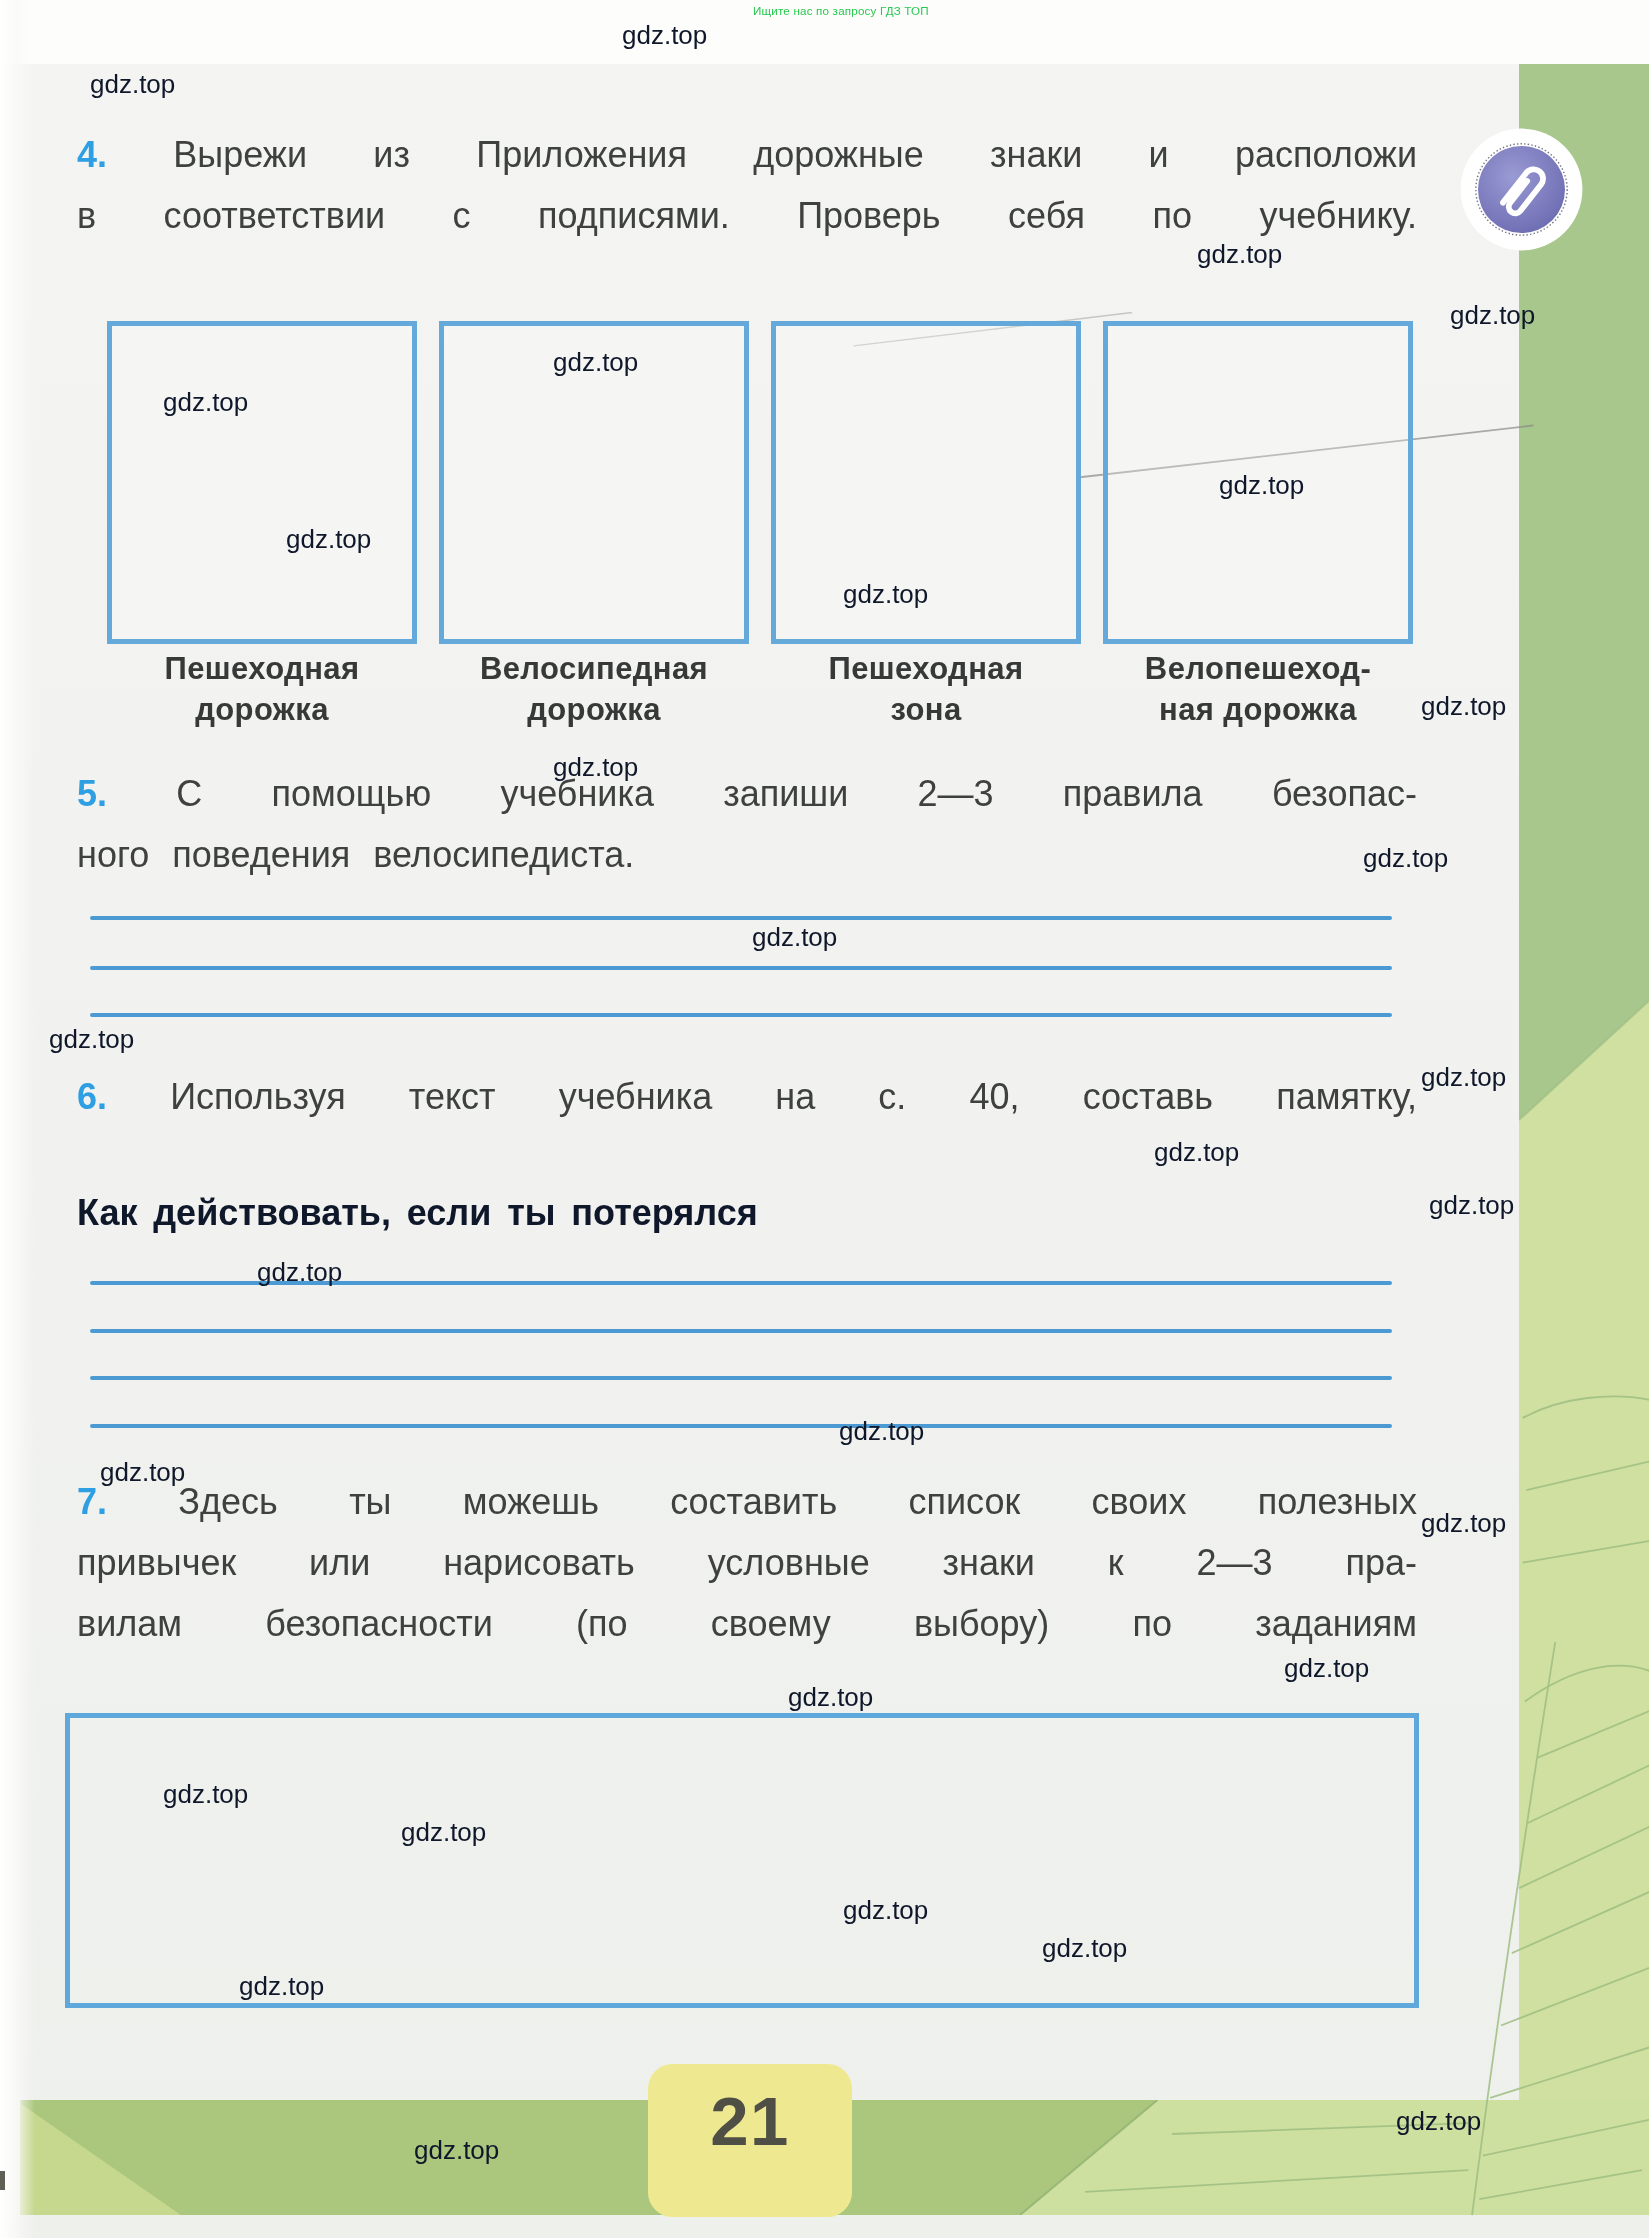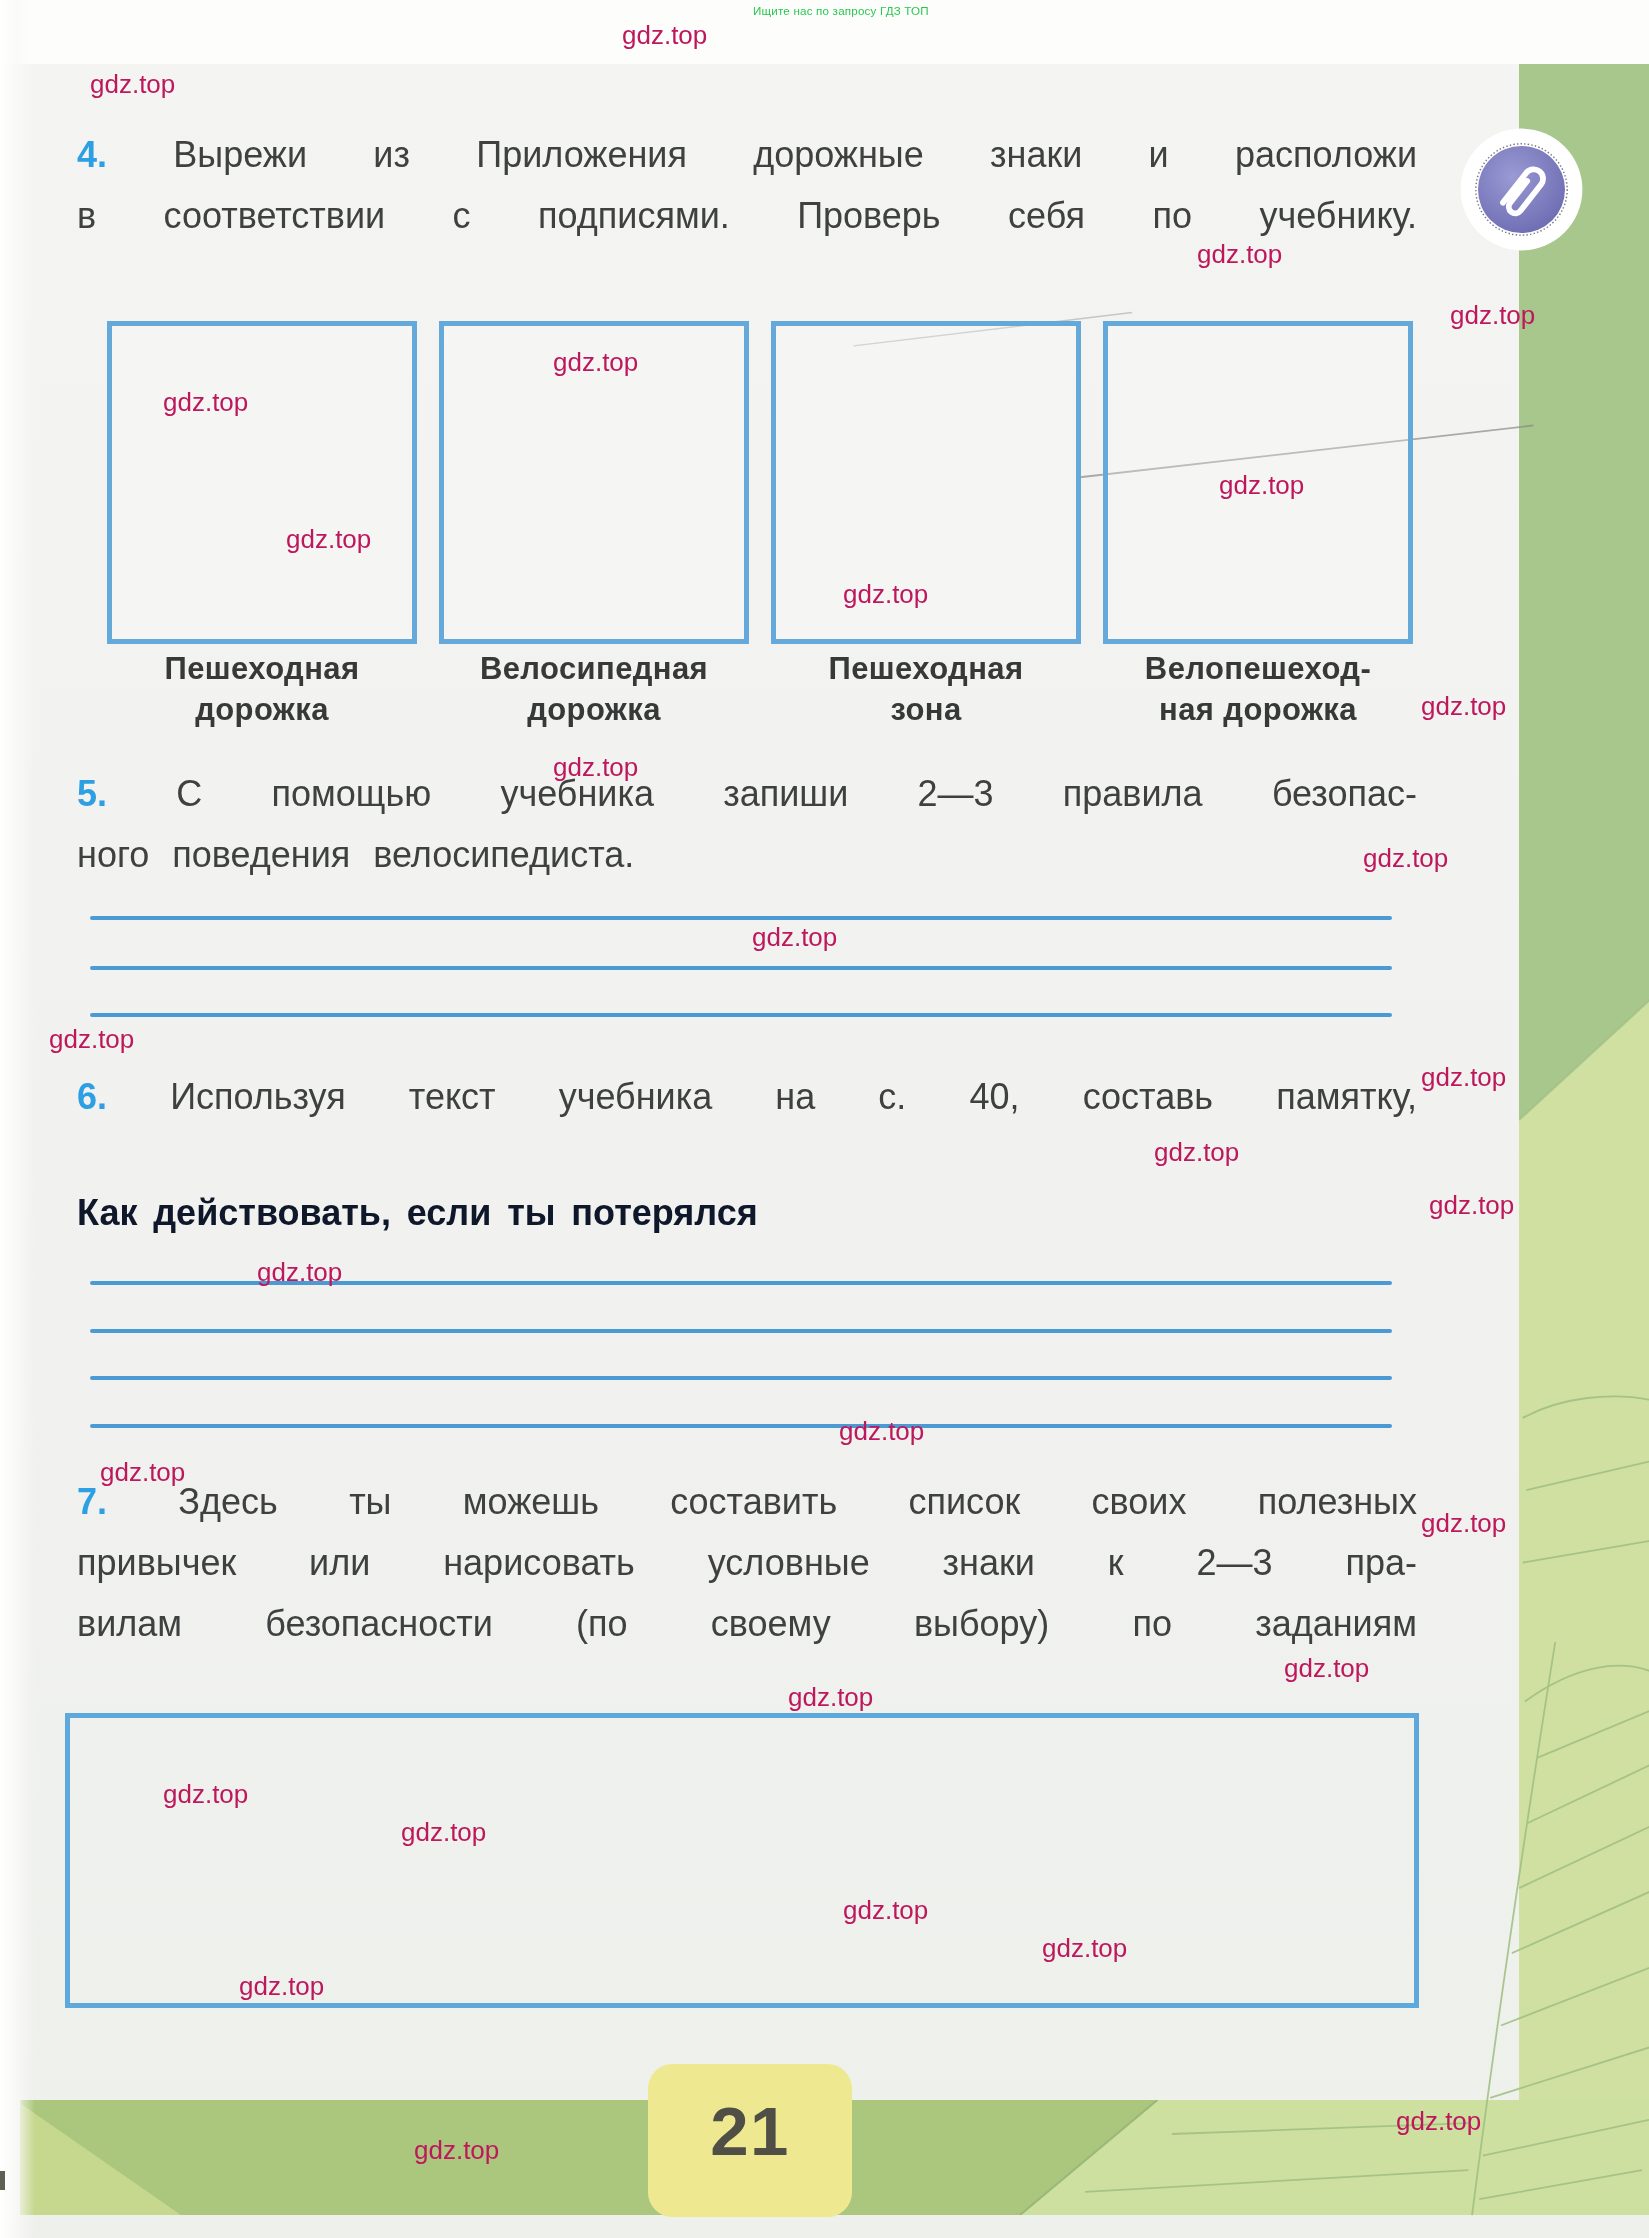--- a/index.html
+++ b/index.html
@@ -16,21 +16,21 @@
   svg.deco{position:absolute;pointer-events:none;}
   #right-margin{left:1519px;top:64px;z-index:1;}
   #bottom-band{left:0;top:2100px;z-index:1;}
   #vein-overlay{left:0;top:0;z-index:2;}
   #clip-badge{left:1449px;top:117px;z-index:5;}
 
   .promo{position:absolute;left:753px;top:4.3px;font-size:11.6px;color:#28c850;z-index:6;letter-spacing:0.2px;}
   .footer-note{position:absolute;left:0;top:2216px;width:1474px;text-align:center;
     font-size:11px;font-weight:bold;color:#4c3e99;z-index:6;letter-spacing:0.3px;margin-top:40px;}
 
-  .wm{position:absolute;font-size:26px;color:#be185d;z-index:6;white-space:nowrap;}
+  .wm{position:absolute;font-size:26px;color:#0f172a;z-index:6;white-space:nowrap;}
 
   .task{position:absolute;left:77px;width:1340px;color:#3e4140;font-size:36px;z-index:4;}
   #task4{top:134px;} #task5{top:773px;} #task6{top:1076px;} #task7{top:1481px;}
   .t-line{height:61px;display:flex;justify-content:space-between;align-items:flex-start;white-space:nowrap;}
   .t-line.plain{display:block;word-spacing:13px;}
   .t-num{color:#2f9fe3;font-weight:bold;}
 
   .memo-heading{position:absolute;left:77px;top:1192px;font-size:36px;font-weight:bold;
     color:#0f172a;word-spacing:5.8px;z-index:4;}
 
@@ -39,21 +39,21 @@
   .box-label{position:absolute;top:648px;width:310px;text-align:center;font-weight:bold;
     font-size:31px;line-height:41px;color:#373939;letter-spacing:0.4px;z-index:4;}
 
   .ans{position:absolute;left:90px;width:1302px;height:3.6px;background:#4b9ad4;border-radius:2.2px;z-index:3;}
 
   .big-box{position:absolute;left:65px;top:1713px;width:1354px;height:295px;border:5px solid #5fa8dc;
     box-sizing:border-box;z-index:3;}
 
   .page-tab{position:absolute;left:648px;top:2064px;width:204px;height:153px;background:#eee990;
     border-radius:24.6px;z-index:3;display:flex;justify-content:center;align-items:flex-start;}
-  .page-tab span{font-size:69px;font-weight:bold;color:#4f4f45;margin-top:28px;letter-spacing:1.4px;}
+  .page-tab span{font-size:69px;font-weight:bold;color:#4f4f45;margin-top:18px;letter-spacing:1.4px;}
 </style>
 </head>
 <body>
 
 <div>
 
   <div class="top-band"></div>
 
   <svg id="right-margin" class="deco" width="131" height="2036" viewBox="2100 88 181 2815">
     <rect x="2100" y="88" width="181" height="2815" fill="#cfe0a1"></rect>

